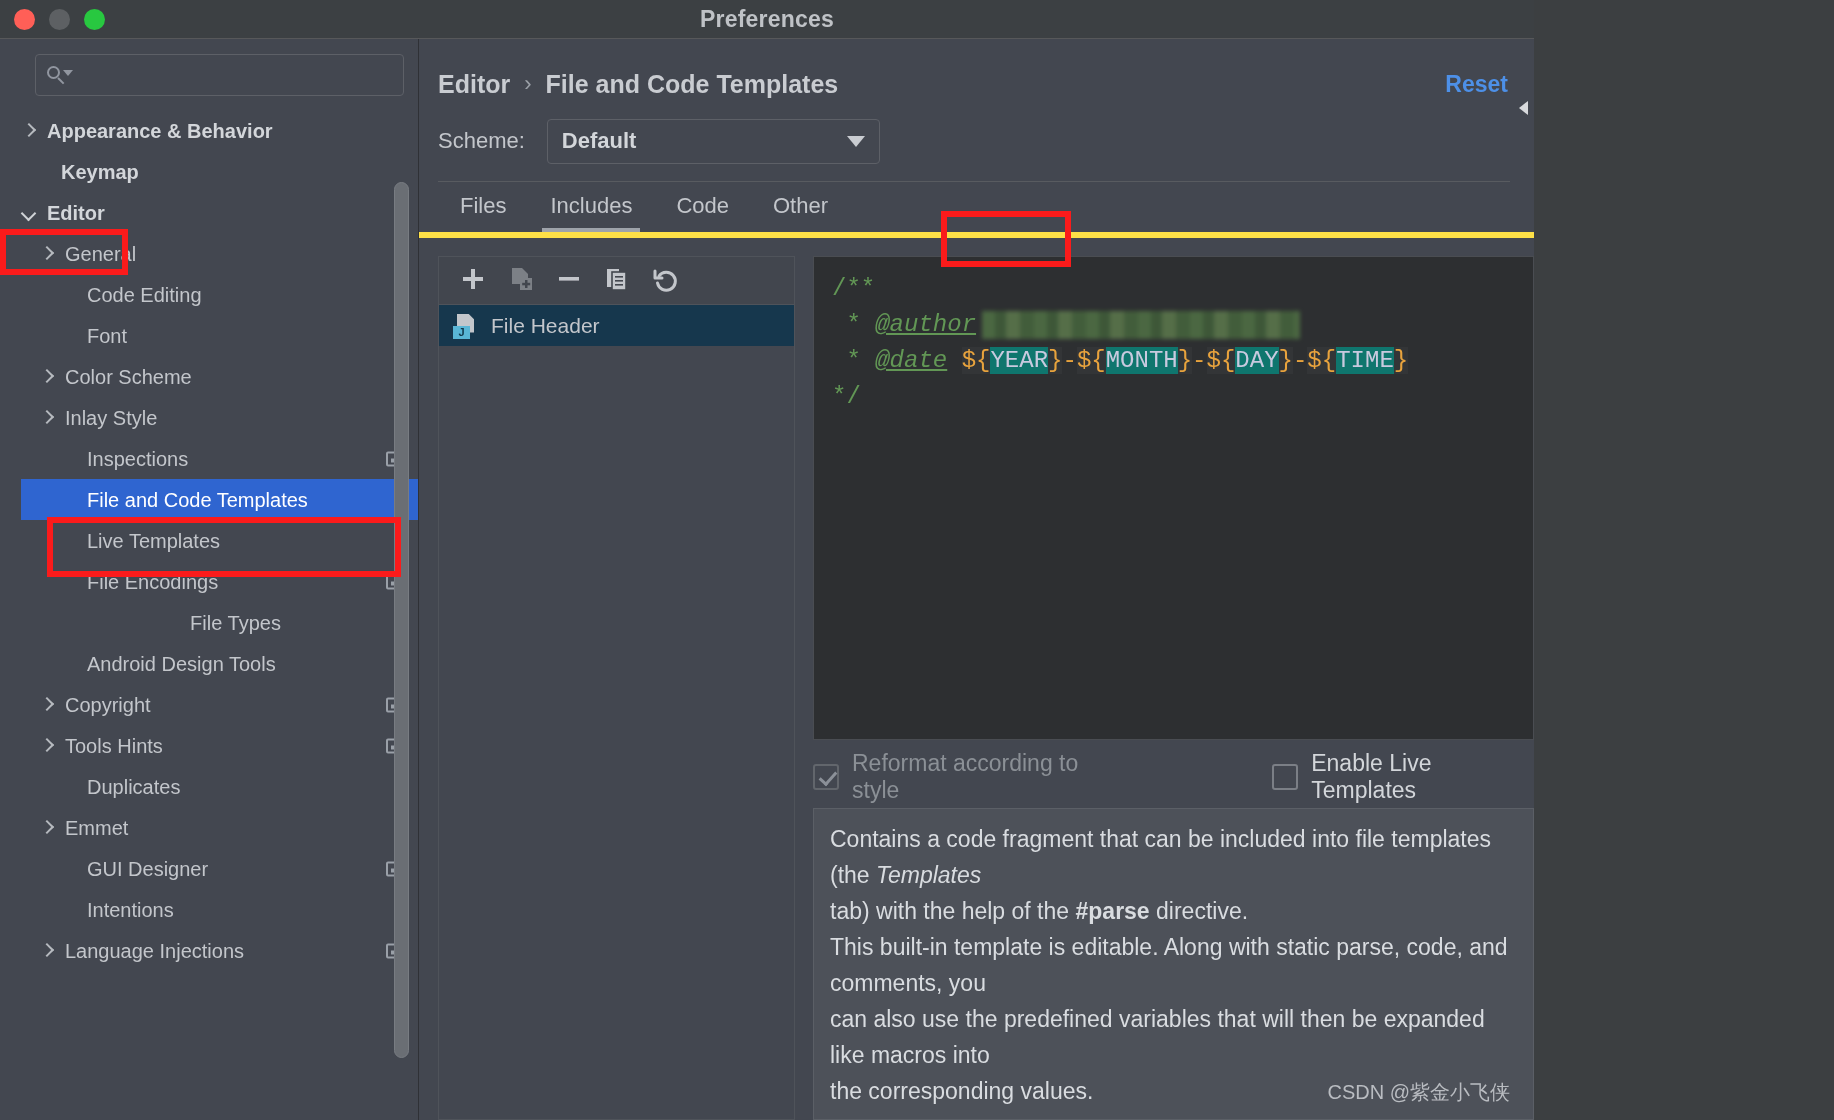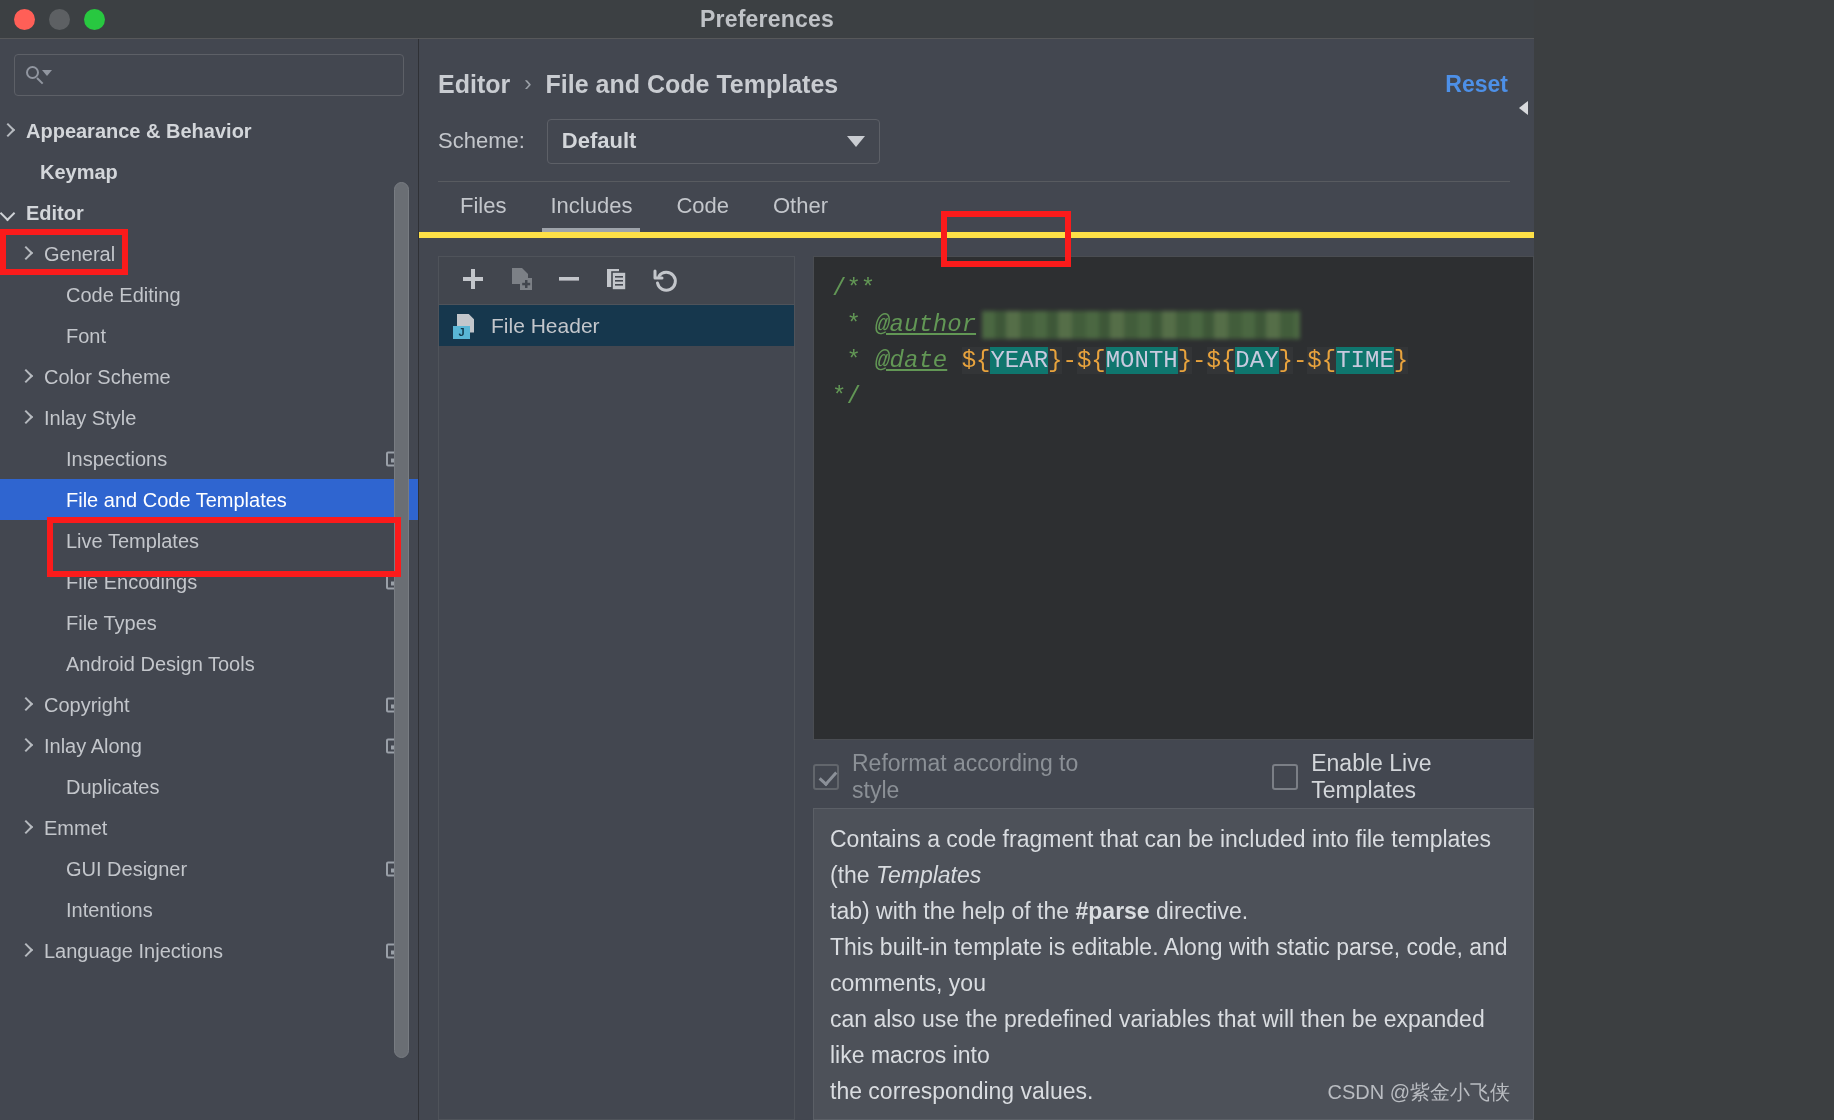--- a/index.html
+++ b/index.html
@@ -51,20 +51,21 @@
   }
 
   
   .sidebar {
     position: relative;
     width: 419px;
     flex: 0 0 419px;
     background: #434750;
     border-right: 1px solid #2f3136;
     overflow: hidden;
+    padding-left: 21px;
   }
   .search-wrap { padding: 15px 14px 8px 14px; }
   .search-box {
     height: 42px;
     border: 1px solid #5d6067;
     border-radius: 4px;
     background: #434750;
     display: flex; align-items: center;
     padding: 0 10px;
   }
@@ -443,38 +444,38 @@
             <span class="arrow"></span>
             <span class="lbl">Live Templates</span>
           </div>
           <div class="tree-row" style="padding-left: 40px;">
             <span class="arrow"></span>
             <span class="lbl">File Encodings</span>
             <span class="proj-badge">
               <i></i>
             </span>
           </div>
-          <div class="tree-row" style="padding-left: 40px;">
+          <div class="tree-row" style="padding-left: 40px; justify-content: center;">
             <span class="arrow"></span>
             <span class="lbl">File Types</span>
           </div>
           <div class="tree-row" style="padding-left: 40px;">
             <span class="arrow"></span>
             <span class="lbl">Android Design Tools</span>
           </div>
           <div class="tree-row" style="padding-left: 18px;">
             <span class="arrow right"></span>
             <span class="lbl">Copyright</span>
             <span class="proj-badge">
               <i></i>
             </span>
           </div>
           <div class="tree-row" style="padding-left: 18px;">
             <span class="arrow right"></span>
-            <span class="lbl">Inlay Along</span>
+            <span class="lbl">Tools Hints</span>
             <span class="proj-badge">
               <i></i>
             </span>
           </div>
           <div class="tree-row" style="padding-left: 40px;">
             <span class="arrow"></span>
             <span class="lbl">Duplicates</span>
           </div>
           <div class="tree-row" style="padding-left: 18px;">
             <span class="arrow right"></span>

